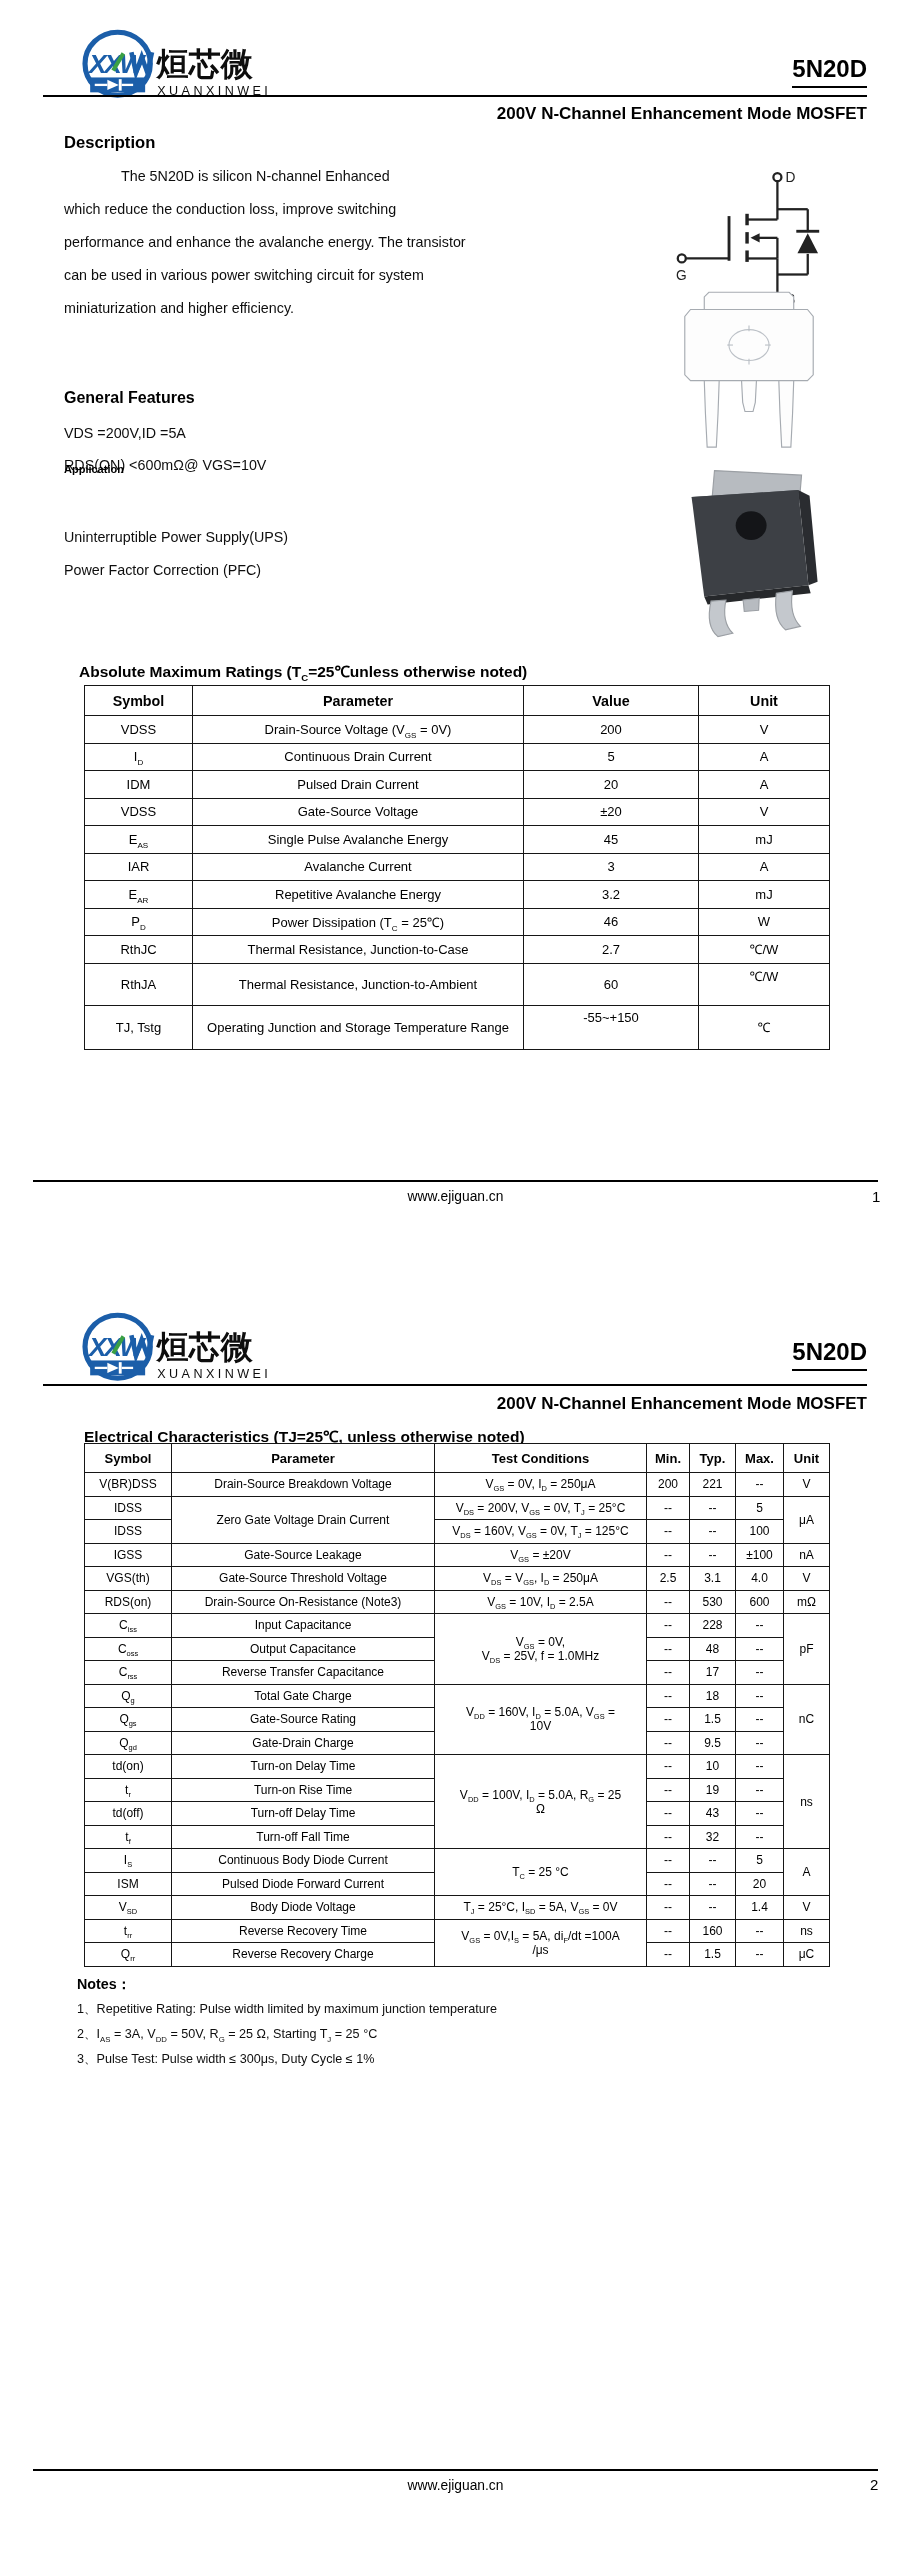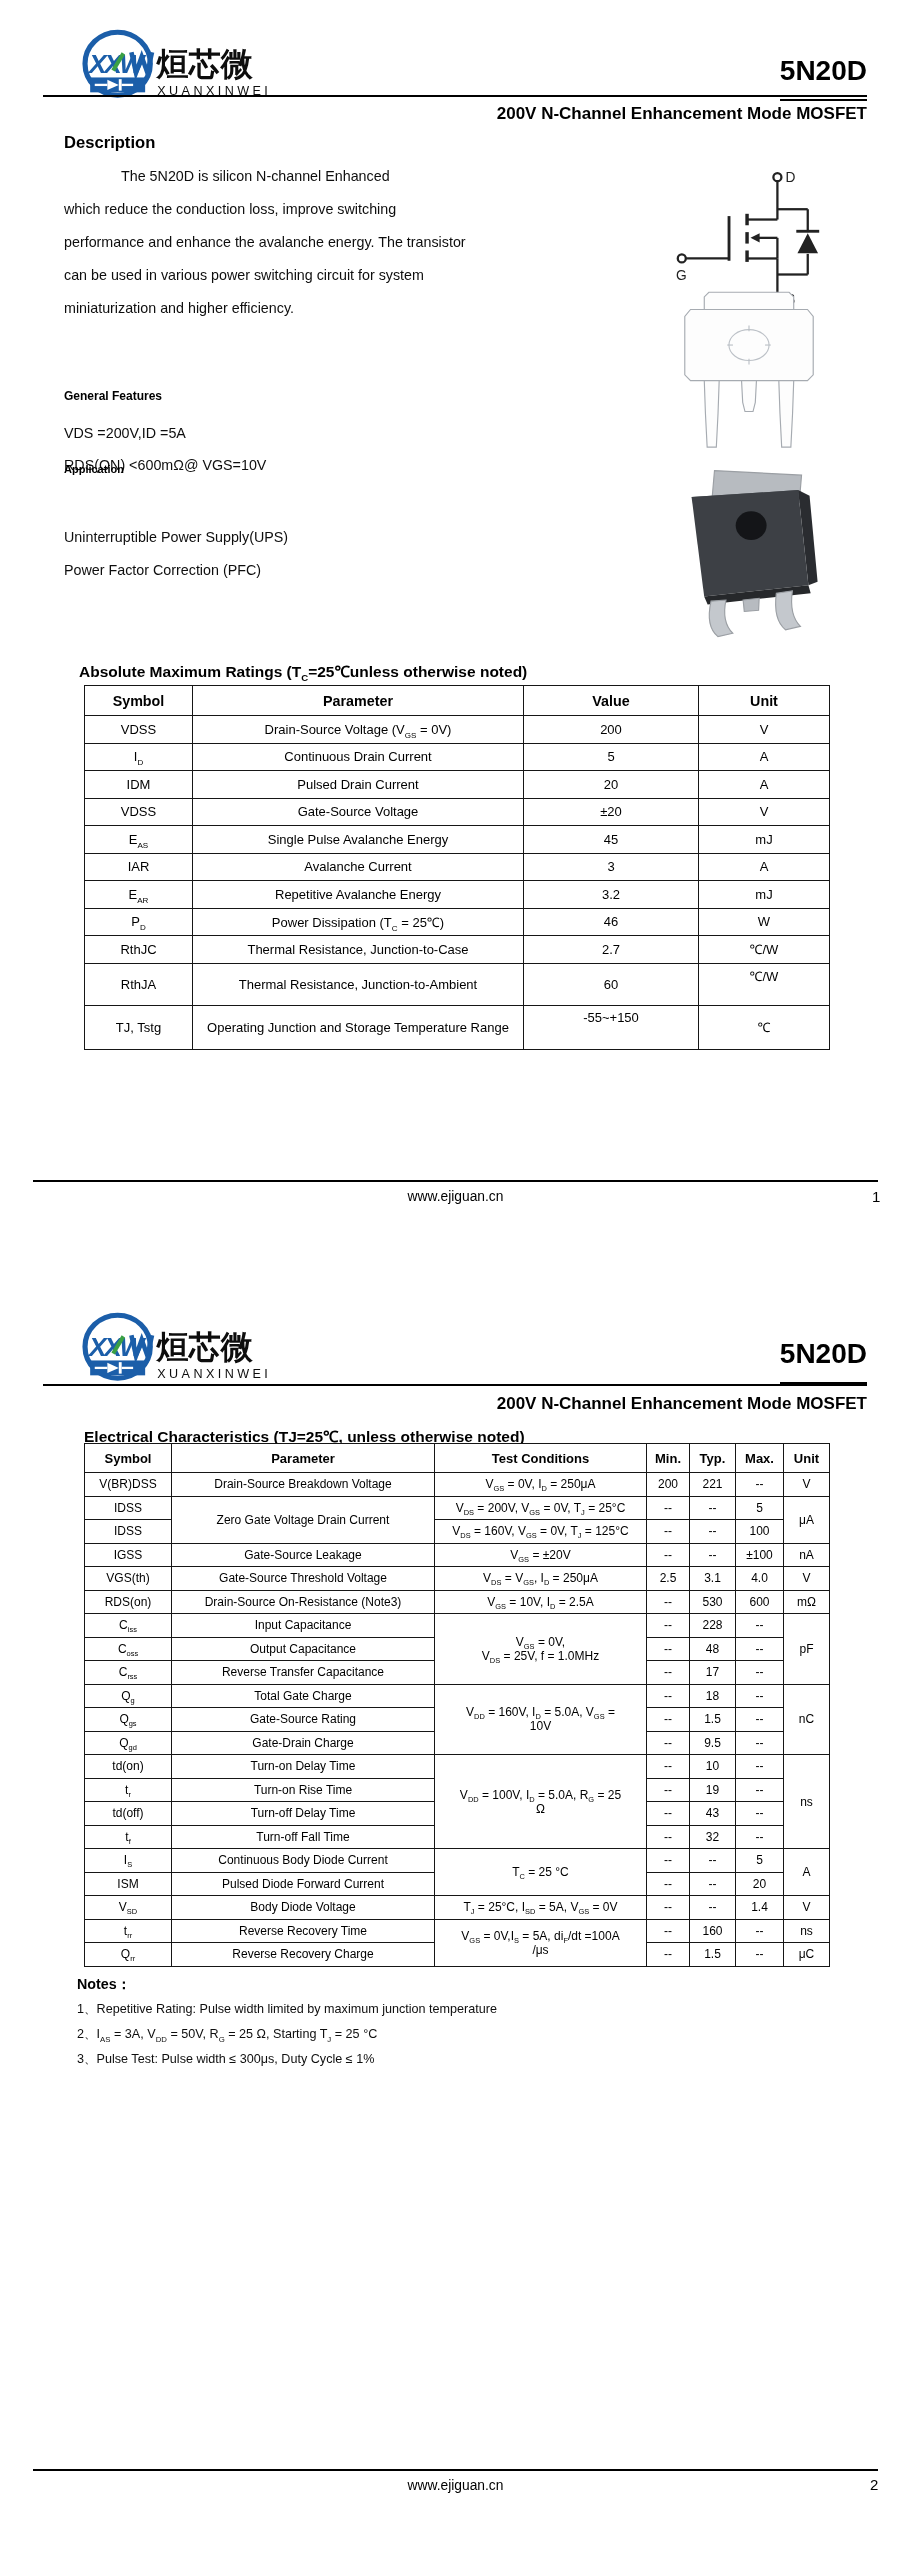--- a/index.html
+++ b/index.html
@@ -1,20 +1,20 @@
 <!DOCTYPE html>
 <html style="font-size:9.2px"><head>
 <meta charset="utf-8">
 <style>
   html,body{margin:0;padding:0;background:#fff;}
   body{width:911px;font-family:"Liberation Sans",sans-serif;color:#000;-webkit-font-smoothing:antialiased;}
   .page{position:relative;width:911px;height:1288px;background:#fff;overflow:hidden;}
   .abs{position:absolute;}
   sub{font-size:62%;line-height:0;}
-  .part-number{font-size:28px;font-weight:bold;border-bottom:2.3px solid #000;padding-bottom:12px;letter-spacing:0px;}
+  .part-number{font-size:24px;font-weight:bold;border-bottom:2.3px solid #000;padding-bottom:3px;letter-spacing:0px;}
   .head-rule{height:2.3px;background:#000;}
   .subtitle{font-size:17px;font-weight:bold;}
   .sec-title{font-weight:bold;}
   .desc-line{font-size:14.3px;height:33px;color:#0e0e0e;}
   .indent{text-indent:57px;}
   .feat{font-size:14.3px;height:33px;color:#0e0e0e;}
   table.tbl{border-collapse:collapse;table-layout:fixed;text-align:center;background:#fff;padding-left:40px;}
   table.tbl td,table.tbl th{border:1.1px solid #161616;border-top-width:1.7px;border-bottom-width:1.7px;padding:0 2.3px;overflow:hidden;font-weight:normal;}
   table.abs-tbl{font-size:13px;}
   table.abs-tbl th{font-size:14.3px;font-weight:bold;}
@@ -54,21 +54,21 @@
 
   <div class="abs sec-title" style="left:64px;top:133px;font-size:16.6px;">Description</div>
   <div class="abs" style="left:64px;top:168px;width:545px;">
     <div class="desc-line indent">The 5N20D is silicon N-channel Enhanced</div>
     <div class="desc-line">which reduce the conduction loss, improve switching</div>
     <div class="desc-line">performance and enhance the avalanche energy. The transistor</div>
     <div class="desc-line">can be used in various power switching circuit for system</div>
     <div class="desc-line">miniaturization and higher efficiency.</div>
   </div>
 
-  <div class="abs sec-title" style="left:64px;top:389px;font-size:12px;">General Features</div>
+  <div class="abs sec-title" style="left:64px;top:389px;font-size:16px;">General Features</div>
   <div class="abs feat" style="left:64px;top:425px;">VDS =200V,ID =5A</div>
   <div class="abs feat" style="left:64px;top:457px;">RDS(ON) &lt;600mΩ@ VGS=10V</div>
 
   <div class="abs sec-title" style="left:64px;top:463px;font-size:11px;">Application</div>
   <div class="abs feat" style="left:64px;top:529px;">Uninterruptible Power Supply(UPS)</div>
   <div class="abs feat" style="left:64px;top:562px;">Power Factor Correction (PFC)</div>
 
   <div class="abs" style="left:660px;top:168px;">
     <svg width="189" height="142" viewBox="0 0 330 248">
       <g stroke="#222" stroke-width="4" fill="none">

